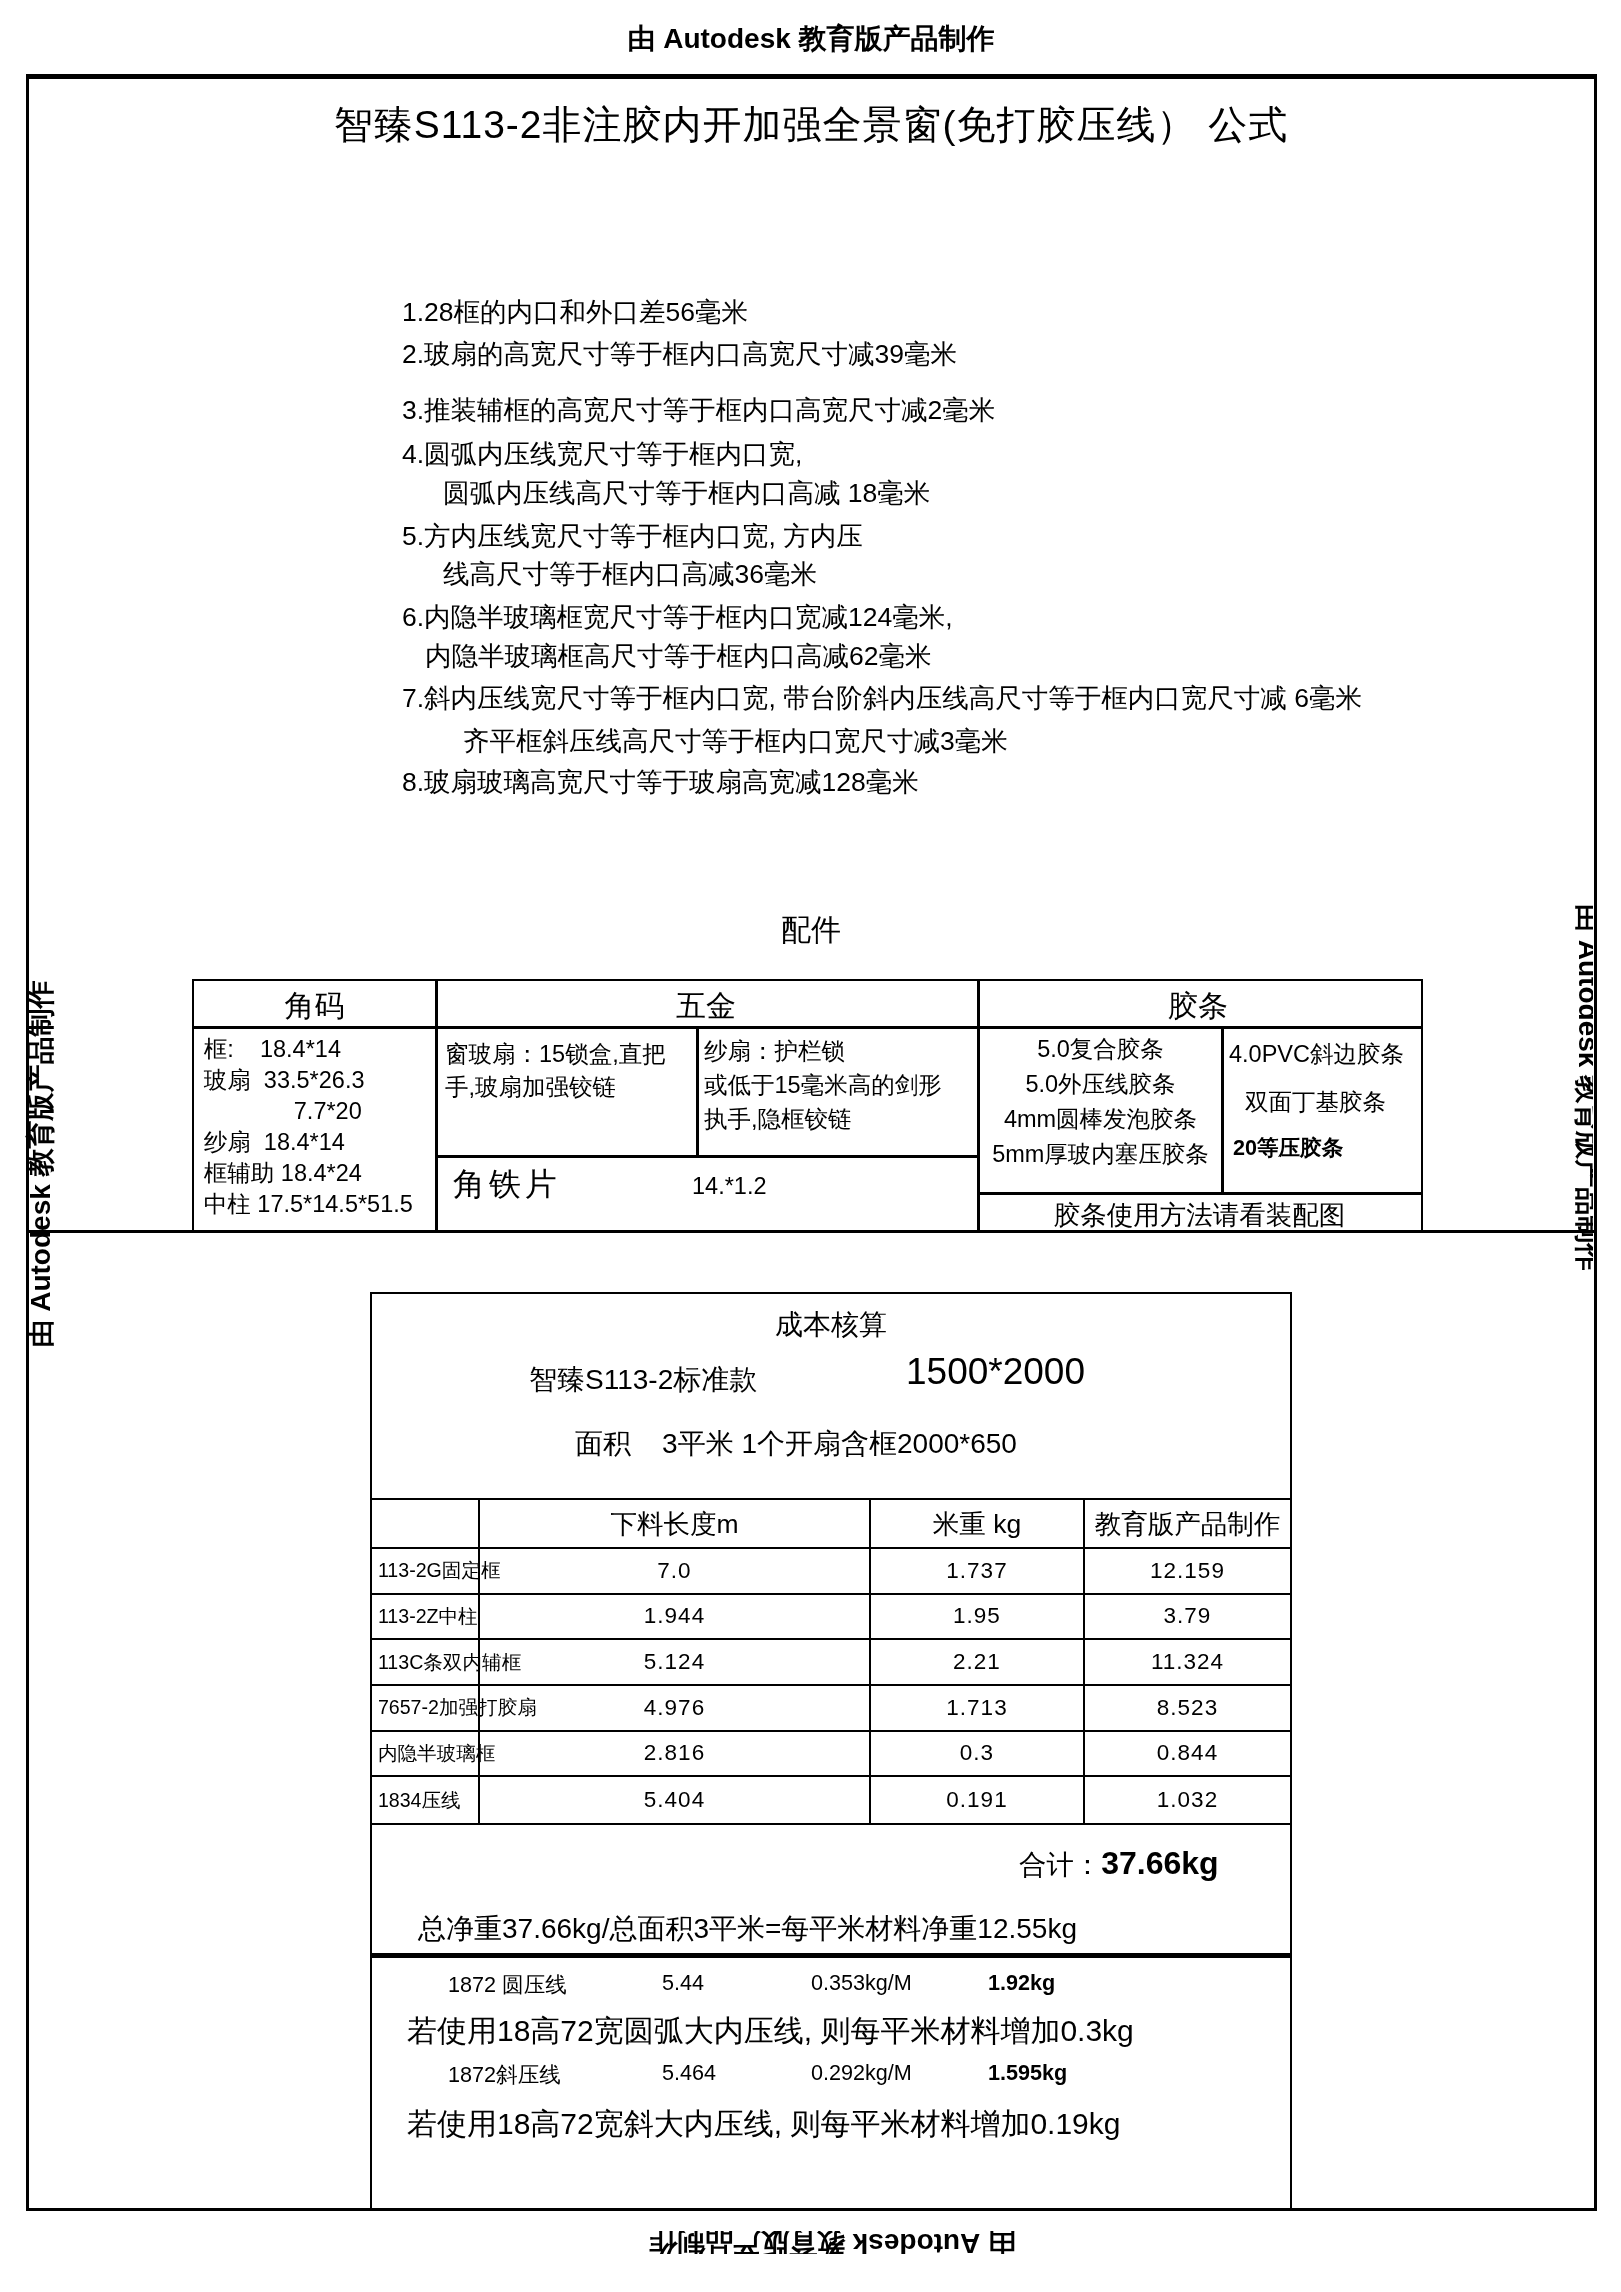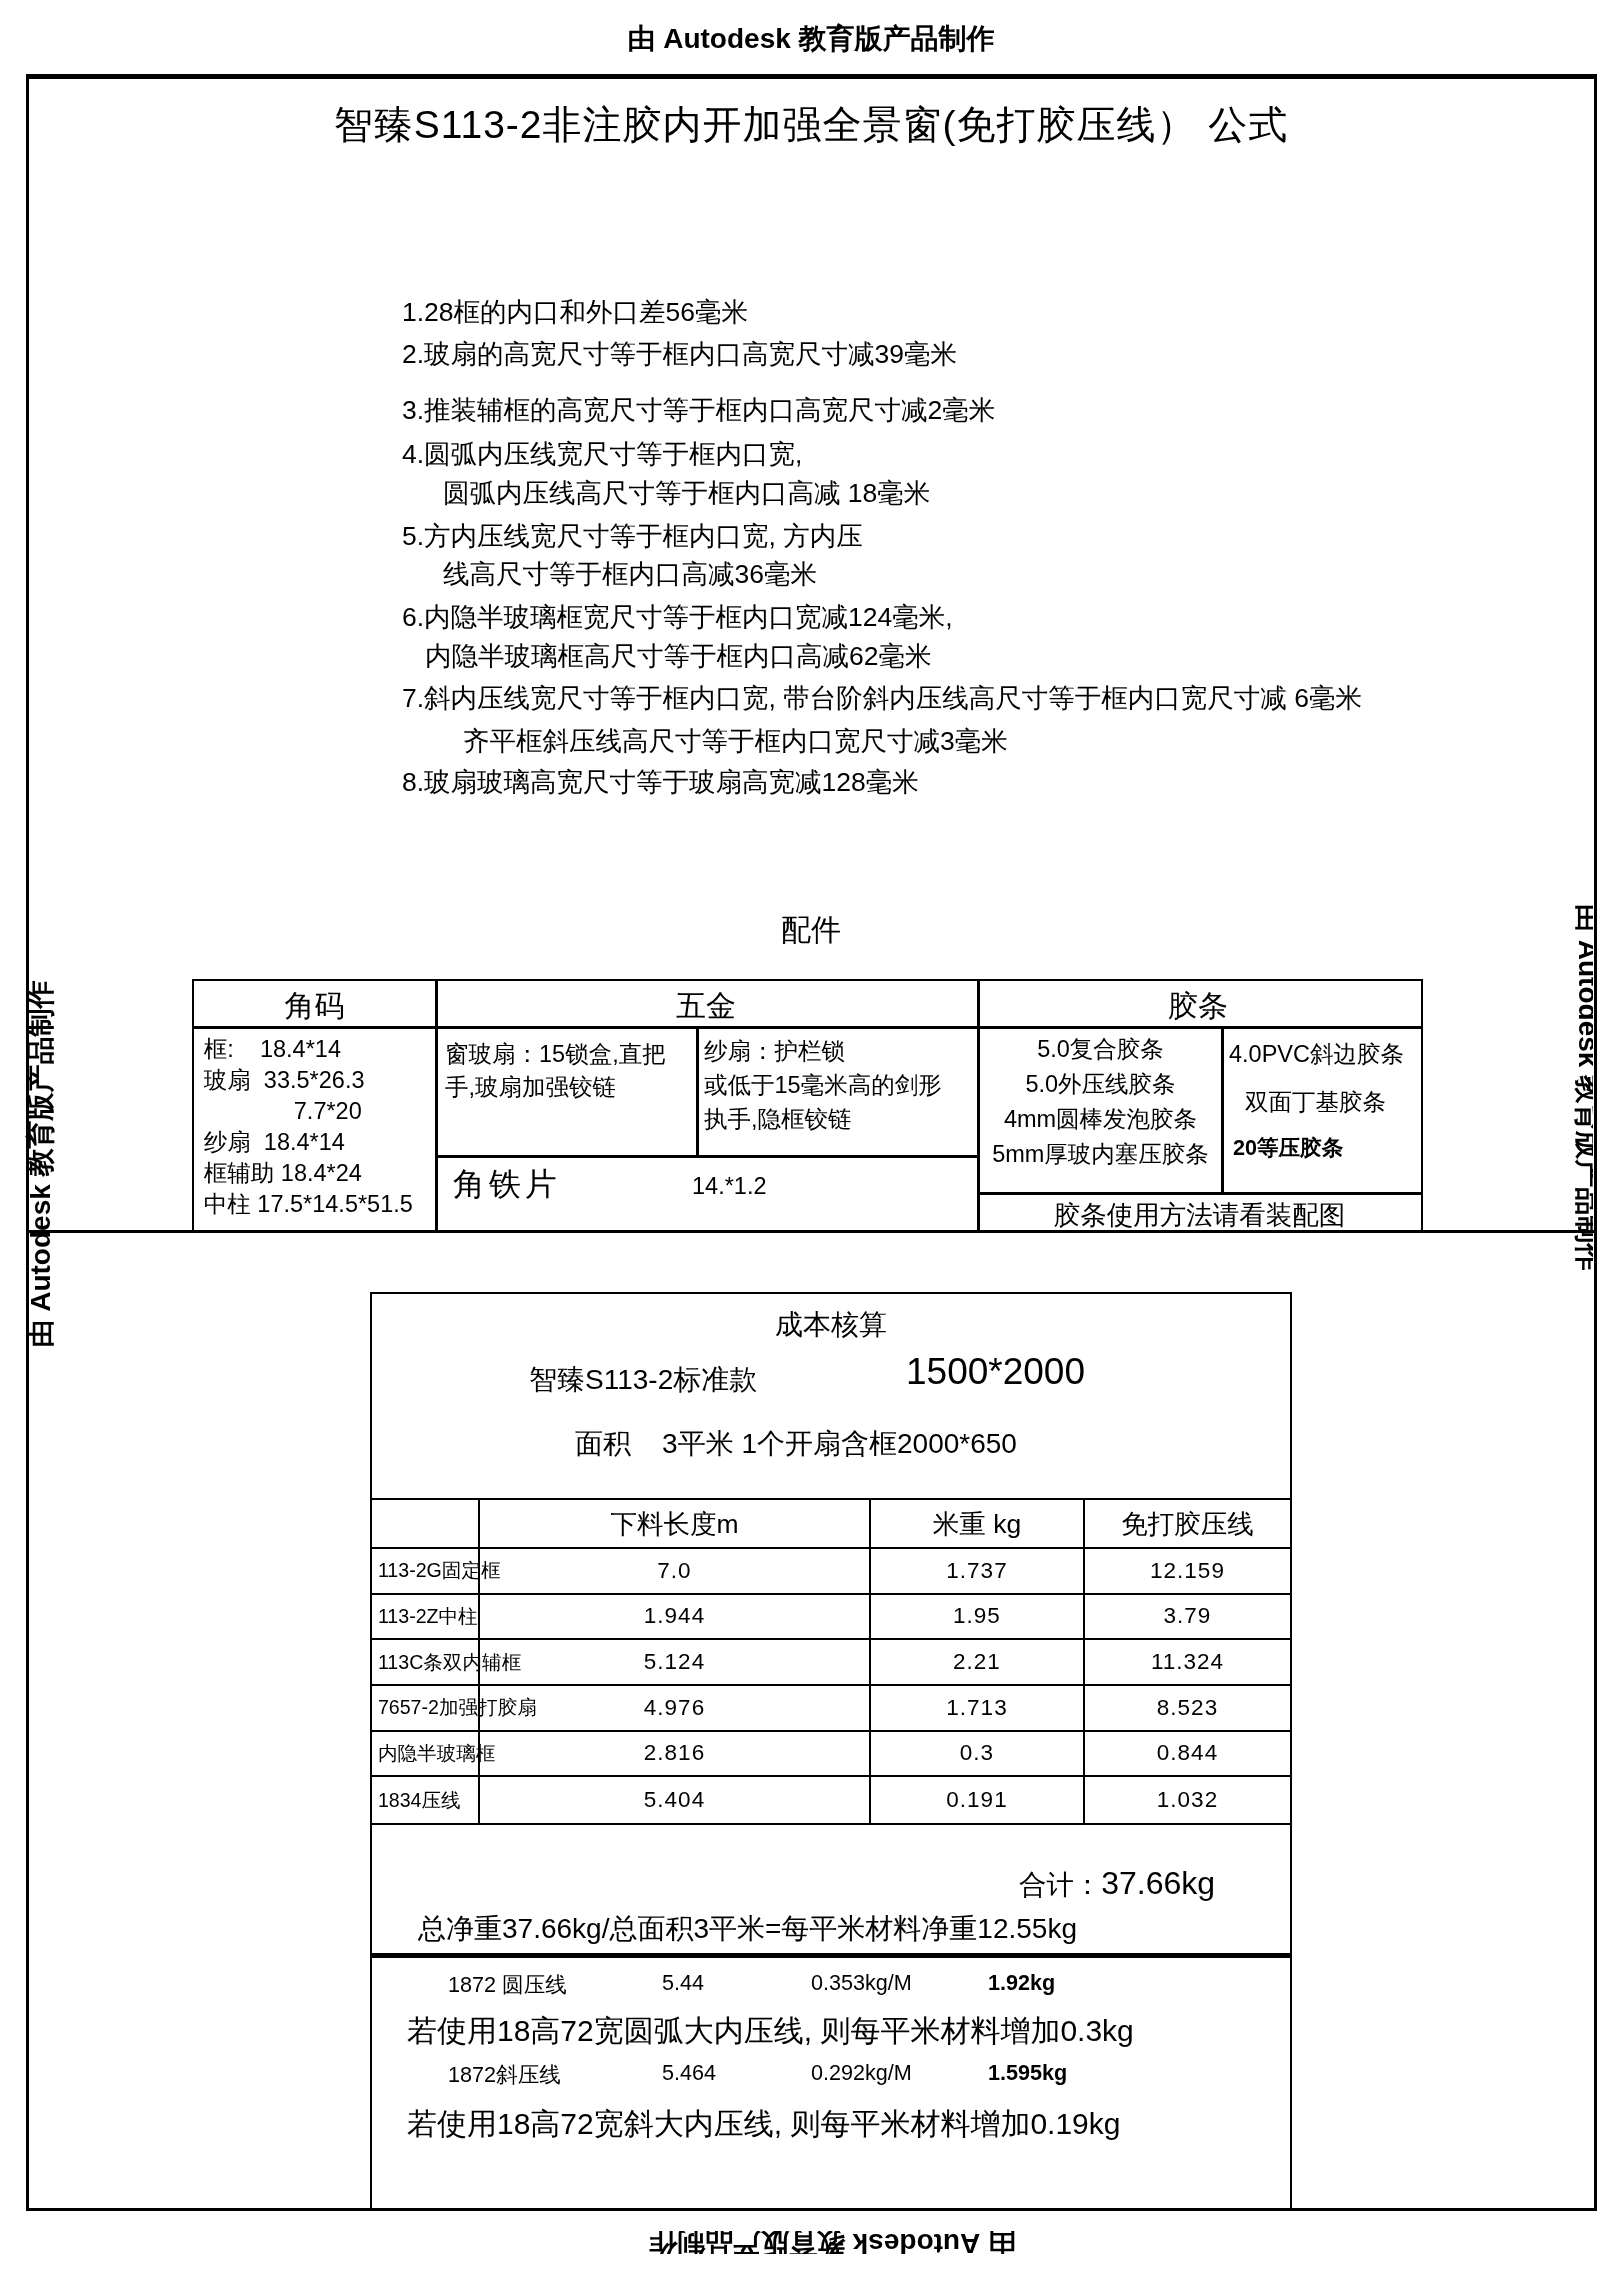--- a/index.html
+++ b/index.html
@@ -59,21 +59,21 @@
           grid-template-rows:49px repeat(6,1fr);}
   .ctable>div{display:flex;align-items:center;justify-content:center;
               border-right:2.9px solid #000;border-bottom:2.9px solid #000;box-sizing:border-box;}
   .ctable>div.nr{border-right:none;}
   .ctable>div.nb{border-bottom:none;}
   .ctable .ch{font-size:26.5px;}
   .ctable .cl{justify-content:flex-start;padding-left:5.9px;font-size:19.6px;white-space:nowrap;overflow:visible;}
   .ctable .cv{font-size:22.5px;letter-spacing:1px;}
   .cost-total{position:absolute;left:647px;top:551px;display:flex;align-items:baseline;}
   .cost-total .tl{font-size:27.4px;}
-  .cost-total .tv{font-size:32px;font-weight:normal;margin-top:20px;}
+  .cost-total .tv{font-size:32px;font-weight:bold;}
   .cost-net{position:absolute;left:46px;top:616px;font-size:28px;font-weight:500;}
   .cost-div{position:absolute;left:0;right:0;top:659px;height:4.9px;background:#000;}
   .prow{position:absolute;left:0;right:0;height:29px;}
   .prow span{position:absolute;font-size:21.6px;white-space:nowrap;}
   .pp0{left:76px;} .pp1{left:290px;} .pp2{left:439px;} .pp3{left:616px;font-weight:bold;}
   .pnote{position:absolute;left:35px;font-size:30px;white-space:nowrap;}
 </style>
 </head>
 <body>
 
@@ -161,21 +161,21 @@
   <div class="cost">
     <div class="cost-h">成本核算</div>
     <div class="cost-model">智臻S113-2标准款</div>
     <div class="cost-size">1500*2000</div>
     <div class="cost-area">面积    3平米 1个开扇含框2000*650</div>
 
     <div class="ctable">
       <div class="ch"></div>
       <div class="ch">下料长度m</div>
       <div class="ch">米重 kg</div>
-      <div class="ch nr">免打胶压线</div>
+      <div class="ch nr">教育版产品制作</div>
 
       <div class="cl">113-2G固定框</div>
       <div class="cv">7.0</div>
       <div class="cv">1.737</div>
       <div class="cv nr">12.159</div>
 
       <div class="cl">113-2Z中柱</div>
       <div class="cv">1.944</div>
       <div class="cv">1.95</div>
       <div class="cv nr">3.79</div>

